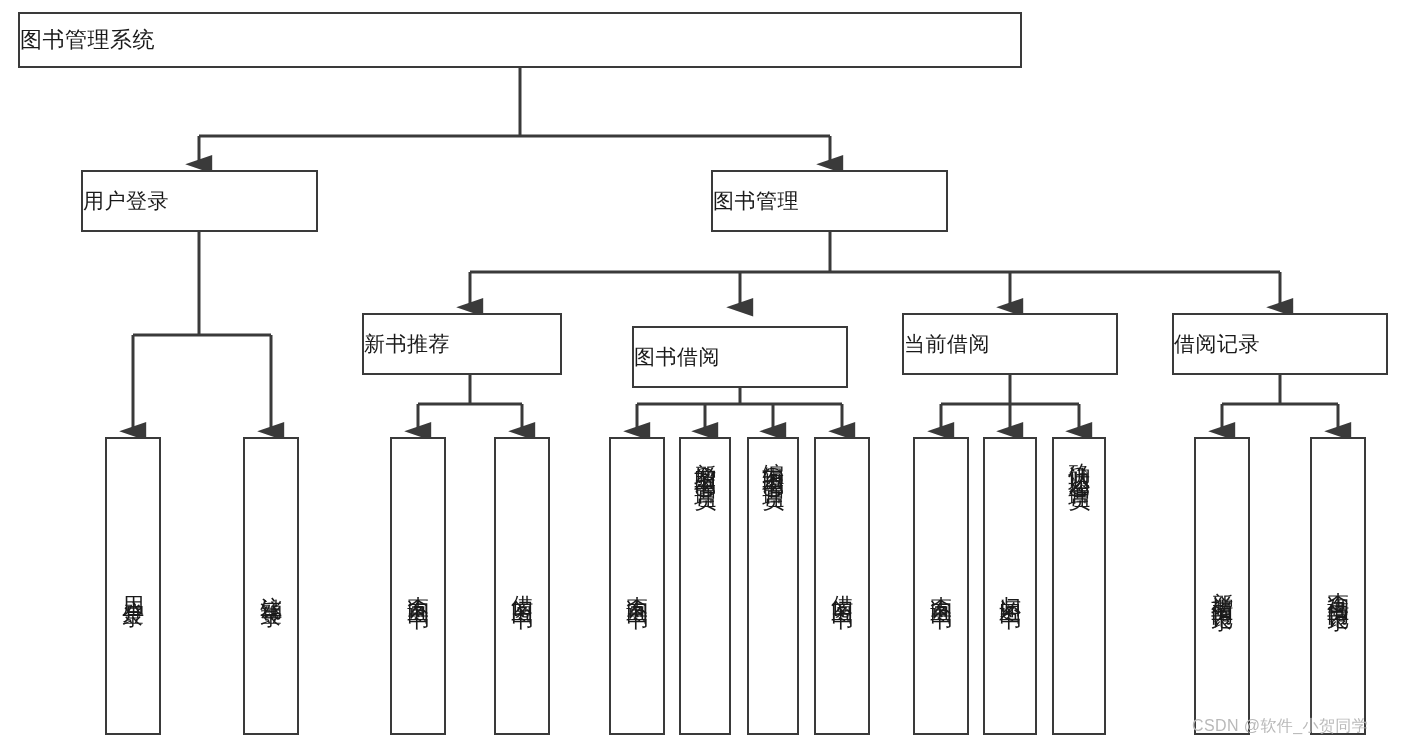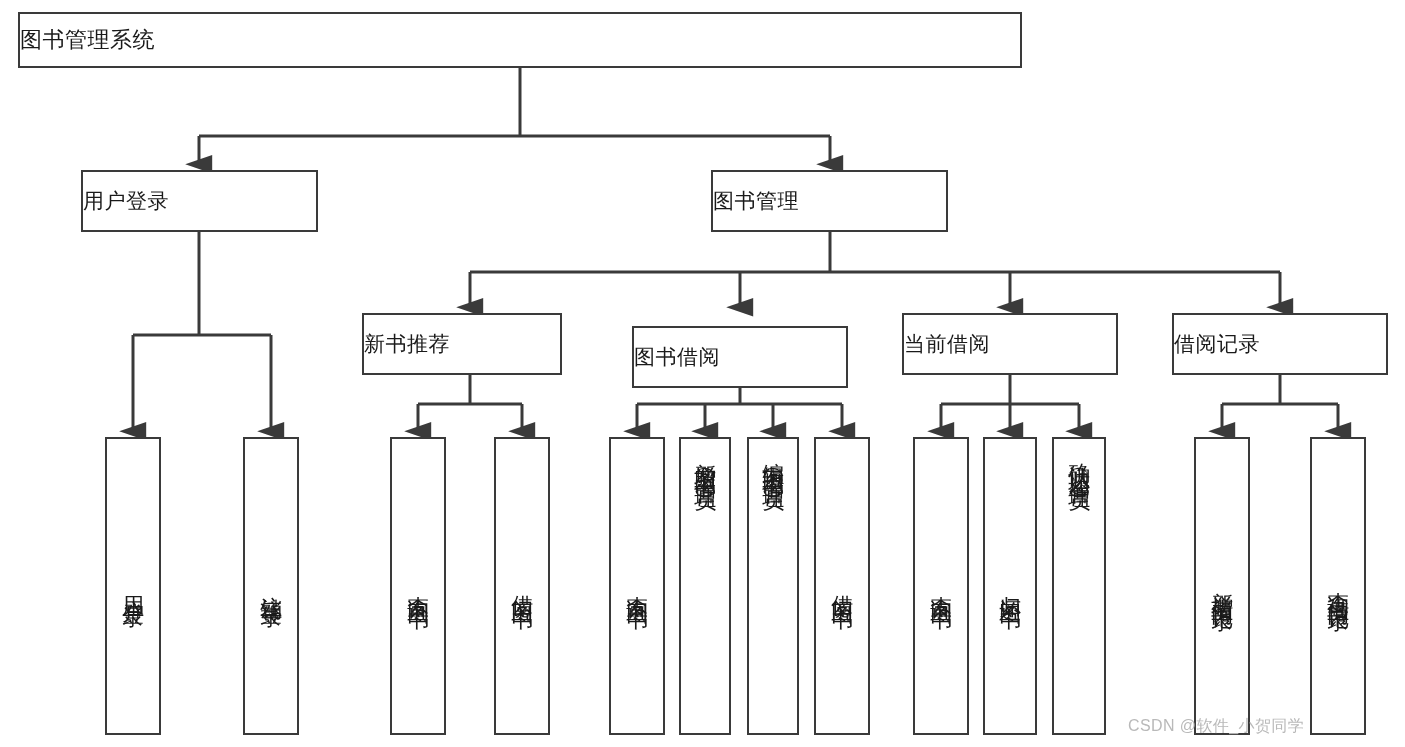--- a/index.html
+++ b/index.html
@@ -194,15 +194,15 @@
     <span class="node-label">确认归还（管理员）</span>
   </div>
 
   <div class="node vert centered" style="left:1194px; top:437px; width:56px; height:298px;">
     <span class="node-label">新增借阅记录</span>
   </div>
   <div class="node vert centered" style="left:1310px; top:437px; width:56px; height:298px;">
     <span class="node-label">查询借阅记录</span>
   </div>
 
-  <div class="watermark" style="left:1128px; top:716px;text-align:center;">CSDN @软件_小贺同学</div>
+  <div class="watermark" style="left:1192px; top:716px;text-align:center;">CSDN @软件_小贺同学</div>
 
 </div>
 
 </body></html>

